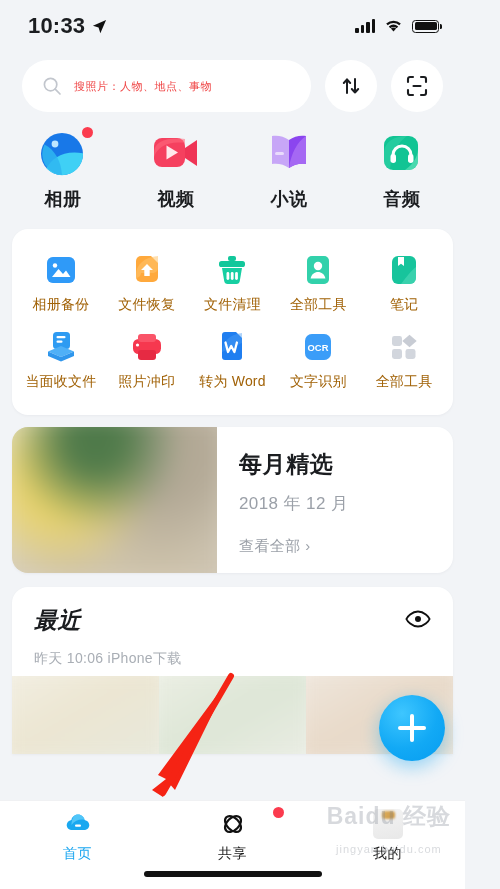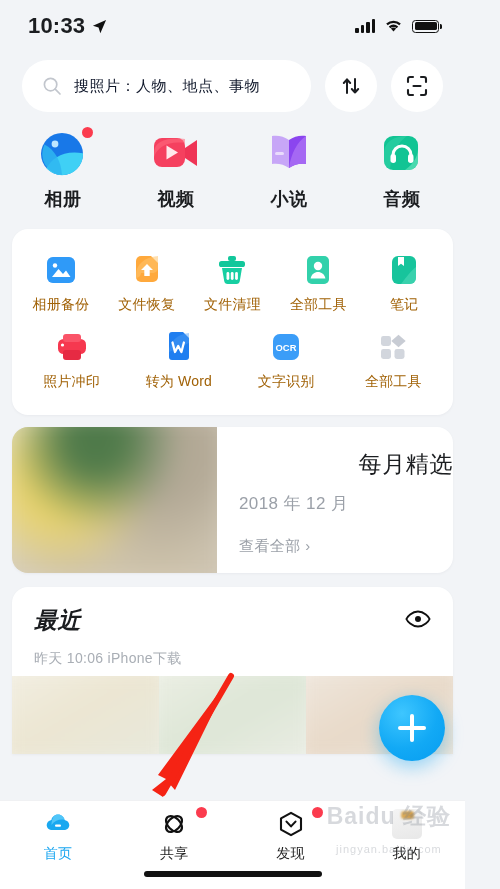--- a/index.html
+++ b/index.html
@@ -42,21 +42,21 @@
 
   
   .search-row {
     display:flex; align-items:center; gap:14px;
     padding:8px 22px 0 22px;
   }
   .search-box {
     flex:1; height:52px; background:#fff; border-radius:26px;
     display:flex; align-items:center; gap:12px; padding:0 20px;
   }
-  .search-placeholder { color:#0f172a; font-size:15px; letter-spacing:.5px; }
+  .search-placeholder { color:#ef4444; font-size:11px; letter-spacing:.5px; }
   .round-btn {
     width:52px; height:52px; border-radius:50%; background:#fff;
     display:flex; align-items:center; justify-content:center; flex:0 0 auto;
   }
 
   
   .categories {
     display:flex; justify-content:space-between;
     padding:16px 24px 6px 24px;
   }
@@ -91,21 +91,21 @@
     position:absolute; inset:-18px;
     background:
       radial-gradient(circle at 42% 18%, #4f7a4a 0 14%, transparent 42%),
       radial-gradient(circle at 26% 40%, #e9d36a 0 16%, transparent 46%),
       radial-gradient(circle at 72% 24%, #b3a996 0 20%, transparent 55%),
       radial-gradient(circle at 50% 72%, #cfc4ac 0 30%, transparent 70%),
       linear-gradient(165deg,#f3efe4 0%, #e3dccb 45%, #c9bfae 100%);
     filter:blur(13px);
   }
   .featured-body { flex:1; padding:22px 0 0 22px; }
-  .featured-title { font-size:23px; font-weight:400; letter-spacing:.6px;text-align:right; }
+  .featured-title { font-size:23px; font-weight:700; letter-spacing:.6px; }
   .featured-sub { font-size:17px; color:#9ba0a8; margin-top:12px; letter-spacing:.4px; }
   .featured-link { font-size:15px; color:#9ba0a8; margin-top:22px; letter-spacing:.4px; }
 
   
   .recent { margin-top:14px; padding-top:18px; overflow:hidden; border-radius:16px 16px 0 0;}
   .recent-head {
     display:flex; align-items:center; justify-content:space-between;
     padding:0 22px;
   }
   .recent-title { font-size:23px; font-weight:700; letter-spacing:.6px;font-style:italic; }
@@ -343,20 +343,32 @@
             <rect x="5" y="3" width="24" height="28" rx="6" fill="#17c49c"></rect>
             <path d="M29 14v11a6 6 0 0 1-6 6h-9c6-8 10-13 15-17z" fill="#55ddbb" opacity=".55"></path>
             <path d="M11 4h6v9l-3-2.3L11 13z" fill="#fff"></path>
           </svg>
         </div>
         <div class="tool-label">笔记</div>
       </div>
     </div>
 
     <div class="tools-row">
+      <div class="tool">
+        <div class="tool-icon">
+          <svg viewBox="0 0 34 34" width="34" height="34">
+            <rect x="9" y="2" width="17" height="17" rx="3.5" fill="#2e9bf2"></rect>
+            <rect x="12.5" y="6" width="9" height="2.3" rx="1.1" fill="#fff"></rect>
+            <rect x="12.5" y="10.5" width="6" height="2.3" rx="1.1" fill="#fff"></rect>
+            <path d="M4 21.5 17 16l13 5.5-13 5.5z" fill="#4fb0f7"></path>
+            <path d="M4 21.5v4.5L17 31.5 30 26v-4.5L17 27z" fill="#2f96ec"></path>
+          </svg>
+        </div>
+        <div class="tool-label">当面收文件</div>
+      </div>
 
       <div class="tool">
         <div class="tool-icon">
           <svg viewBox="0 0 34 34" width="34" height="34">
             <rect x="3" y="9" width="28" height="15" rx="5.5" fill="#f6384f"></rect>
             <rect x="8" y="4" width="18" height="8" rx="3" fill="#fa5468"></rect>
             <rect x="8" y="20" width="18" height="10" rx="3" fill="#e62a43"></rect>
             <circle cx="7.5" cy="15" r="1.6" fill="#fff"></circle>
           </svg>
         </div>
@@ -456,30 +468,20 @@
       <div class="tab-icon">
         <svg viewBox="0 0 30 30" width="30" height="30">
           <ellipse cx="15" cy="15" rx="6" ry="9.5" fill="none" stroke="#111" stroke-width="2.2" transform="rotate(45 15 15)"></ellipse>
           <ellipse cx="15" cy="15" rx="6" ry="9.5" fill="none" stroke="#111" stroke-width="2.2" transform="rotate(-45 15 15)"></ellipse>
         </svg>
       </div>
       <div class="tab-badge"></div>
       <div class="tab-label">共享</div>
     </div>
 
-    <div class="tab">
-      <div class="tab-icon">
-        <svg viewBox="0 0 30 30" width="30" height="30">
-          <path d="M15 3.8 25 9.4v11.2L15 26.2 5 20.6V9.4z" fill="none" stroke="#111" stroke-width="2.1" stroke-linejoin="round"></path>
-          <path d="M10.5 12.6 15 17.4l4.5-4.8" fill="none" stroke="#111" stroke-width="2.1" stroke-linecap="round" stroke-linejoin="round"></path>
-        </svg>
-      </div>
-      <div class="tab-badge"></div>
-      <div class="tab-label">发现</div>
-    </div>
 
     <div class="tab">
       <div class="tab-icon">
         <div class="avatar"></div>
       </div>
       <div class="tab-label">我的</div>
     </div>
 
     <div class="home-indicator"></div>
   </div>

